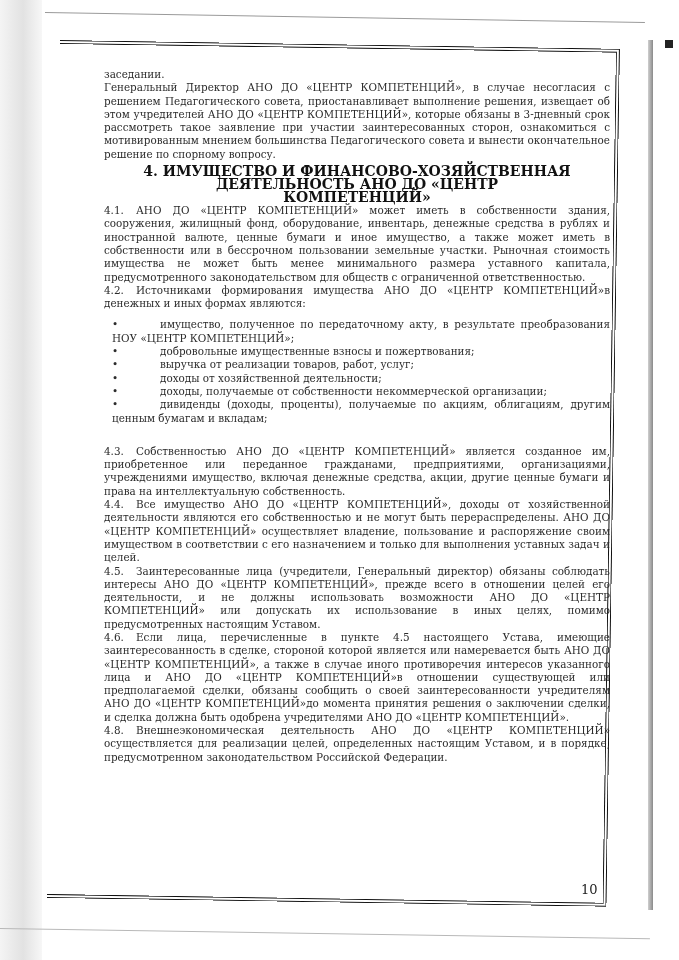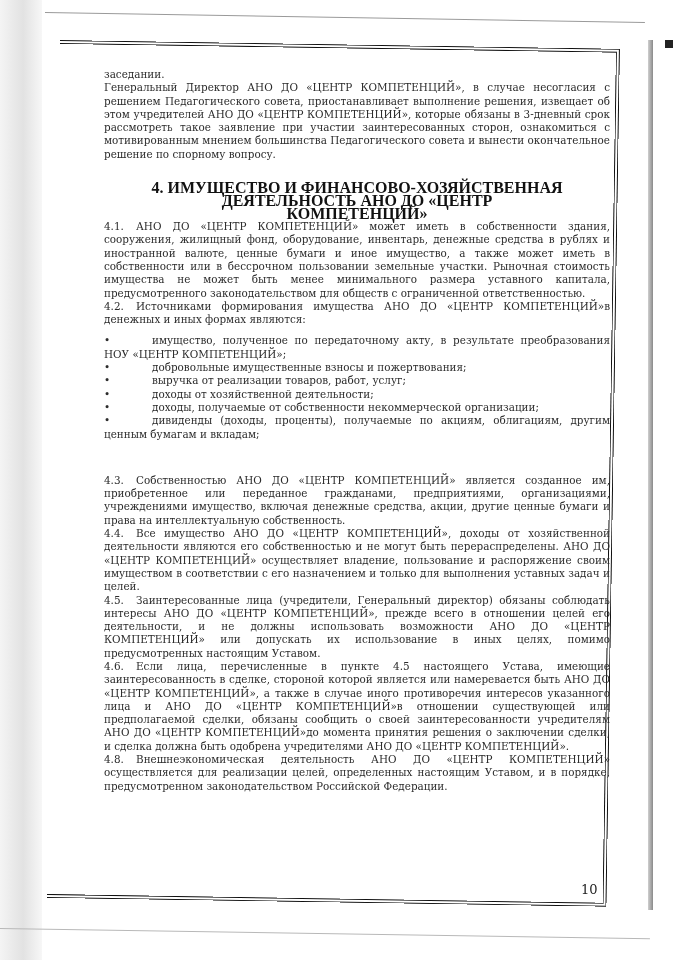--- a/index.html
+++ b/index.html
@@ -37,27 +37,27 @@
     box-sizing: border-box;
   }
   .content {
     position: absolute; left: 104px; top: 68px; width: 506px;
     font-size: 10.4px; line-height: 13.3px;
     text-align: justify;
   }
   p { margin: 0; }
   .gap-s { margin-top: 0; }
   .gap-m { margin-top: 0; }
-  .gap-l { margin-top: 33px; }
+  .gap-l { margin-top: 20px; }
   .heading {
-    text-align: center; font-weight: bold; font-size: 16px; line-height: 13px;
-    margin-top: 20px; color: #111; font-family: Liberation Serif, serif;
+    text-align: center; font-weight: bold; font-size: 14px; line-height: 13px;
+    margin-top: 4px; color: #111;
   }
   .num { display: inline-block; width: 32px; text-indent: 0; }
-  .bullets { list-style: none; padding: 0; margin: 8px 0 0 0; }
+  .bullets { list-style: none; padding: 0; margin: 8px 0 0 8px; }
   .bullets li { position: relative; padding-left: 0; }
   .bullets li .bul { display: inline-block; width: 48px; }
   .page-number {
     position: absolute; left: 581px; top: 882px;
     font-size: 13px; color: #222;
   }
 </style>
 </head>
 <body>
 

